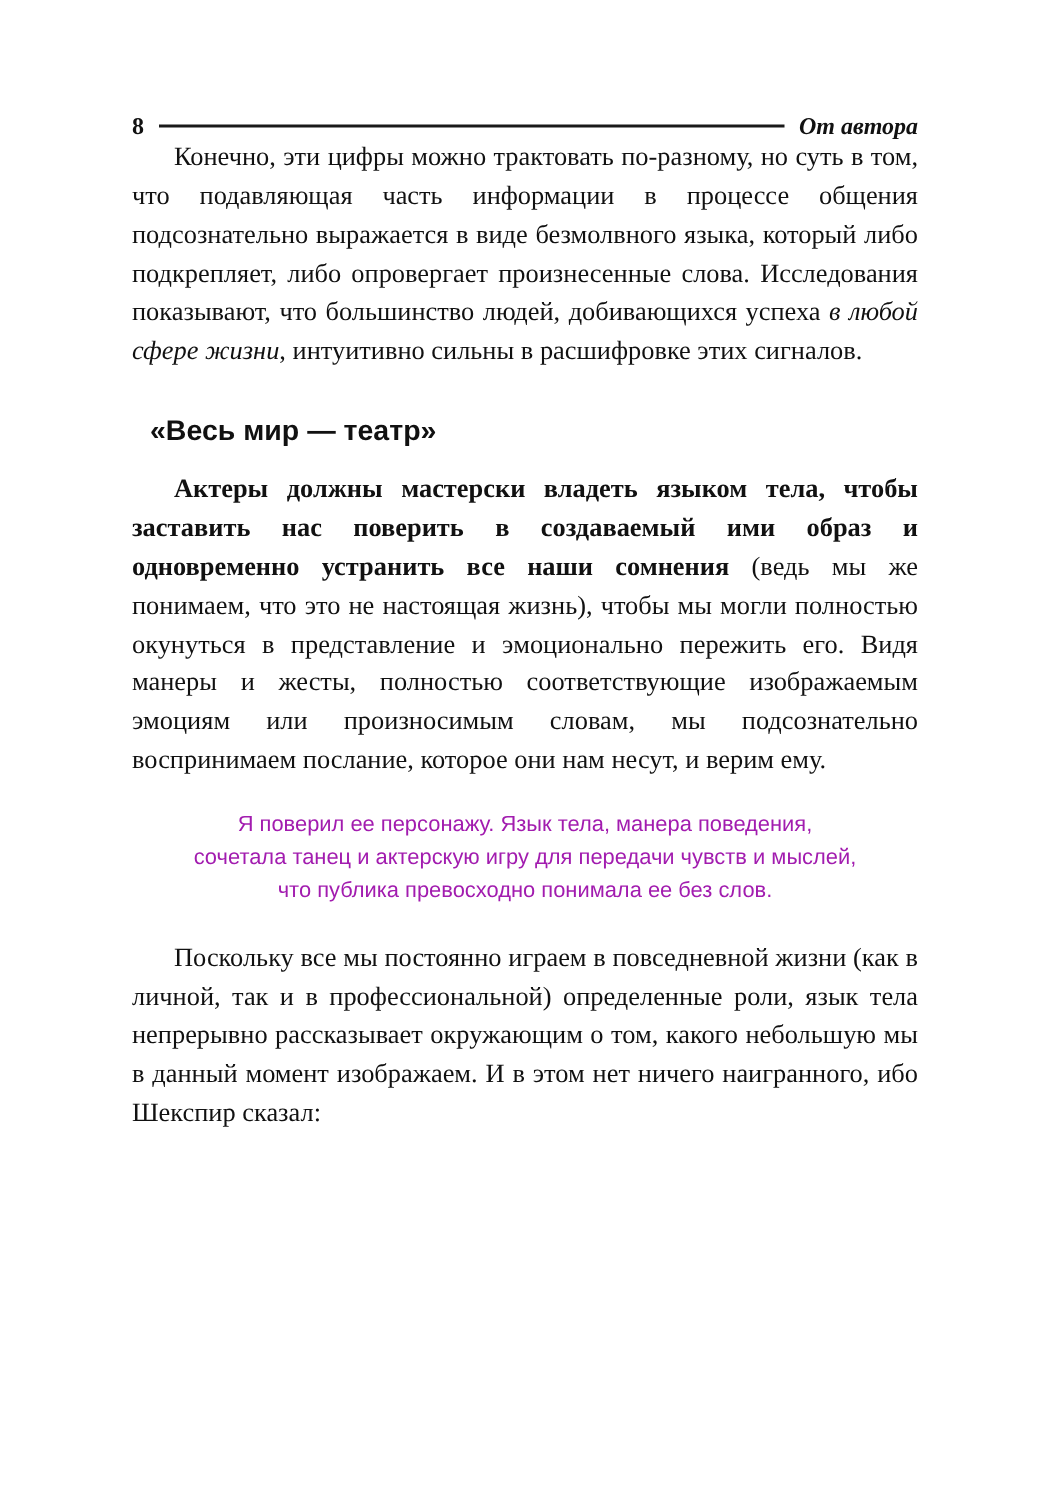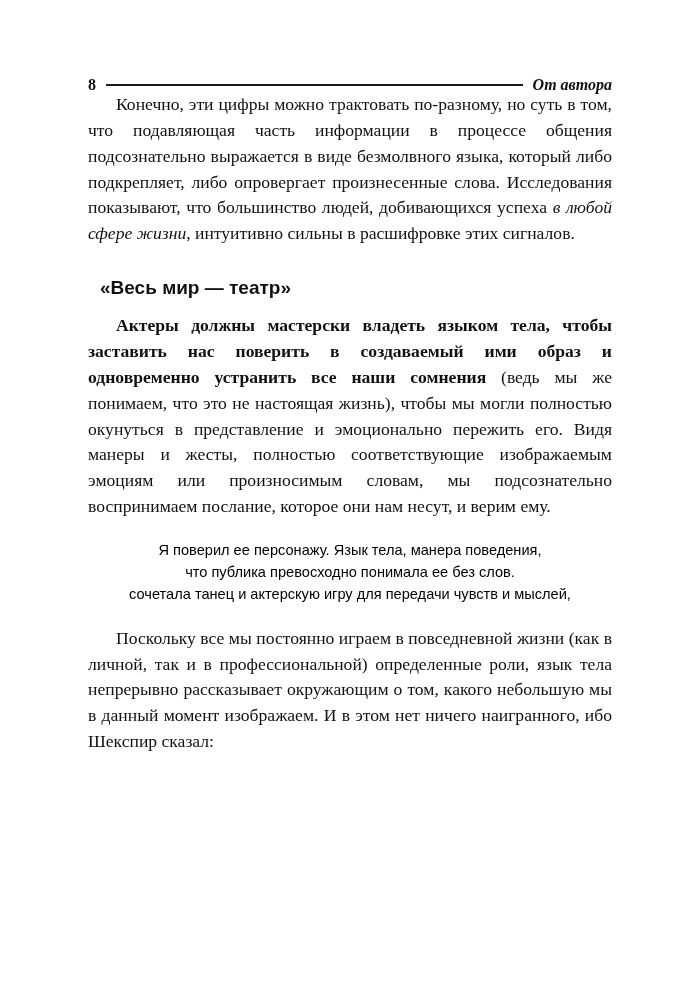--- a/index.html
+++ b/index.html
@@ -87,21 +87,21 @@
     margin: 30px 0 14px 0;
     text-indent: 12px;
   }
   
   .quote {
     font-family: "Liberation Sans", sans-serif;
     font-size: 14.6px;
     line-height: 1.5;
     text-align: center;
     margin: 20px 34px 20px 34px;
-    color: #000000;
+    color: #a21caf;
   }
 </style>
 </head>
 <body>
 
 <div class="page">
   <div class="content">
 
     <div class="runhead">
       <span class="folio">8</span>
@@ -112,20 +112,20 @@
 
     <p class="para indent"><span>Конечно, эти цифры можно трактовать по-разному, но суть в том, что подавляющая часть информации в процессе общения подсознательно выражается в виде безмолвного языка, который либо подкрепляет, либо опровергает произнесенные слова.  Исследования показывают, что большинство людей, добивающихся успеха </span><span class="italic">в любой сфере жизни</span><span>, интуитивно сильны в расшифровке этих сигналов.</span></p>
 
     <h2 class="heading">«Весь мир — театр»</h2>
 
     <p class="para indent"><span class="bold">Актеры должны мастерски владеть языком тела, чтобы заставить нас поверить в создаваемый ими образ и одновременно устранить все наши сомнения</span><span> (ведь мы же понимаем, что это не настоящая жизнь), чтобы мы могли полностью окунуться в представление и эмоционально пережить его. Видя манеры и жесты, полностью соответствующие изображаемым эмоциям или произносимым словам, мы подсознательно воспринимаем послание, которое они нам несут, и верим ему.</span></p>
 
 
     <div class="quote">
       <div>Я поверил ее персонажу. Язык тела, манера поведения,</div>
+      <div>сочетала танец и актерскую игру для передачи чувств и мыслей,</div>
       <div>что публика превосходно понимала ее без слов.</div>
-      <div>сочетала танец и актерскую игру для передачи чувств и мыслей,</div>
     </div>
 
     <p class="para indent">Поскольку все мы постоянно играем в повседневной жизни (как в личной, так и в профессиональной) определенные роли, язык тела непрерывно рассказывает окружающим о том, какого небольшую мы в данный момент изображаем. И в этом нет ничего наигранного, ибо Шекспир сказал:</p>
 
   </div>
 </div>
 
 </body></html>

